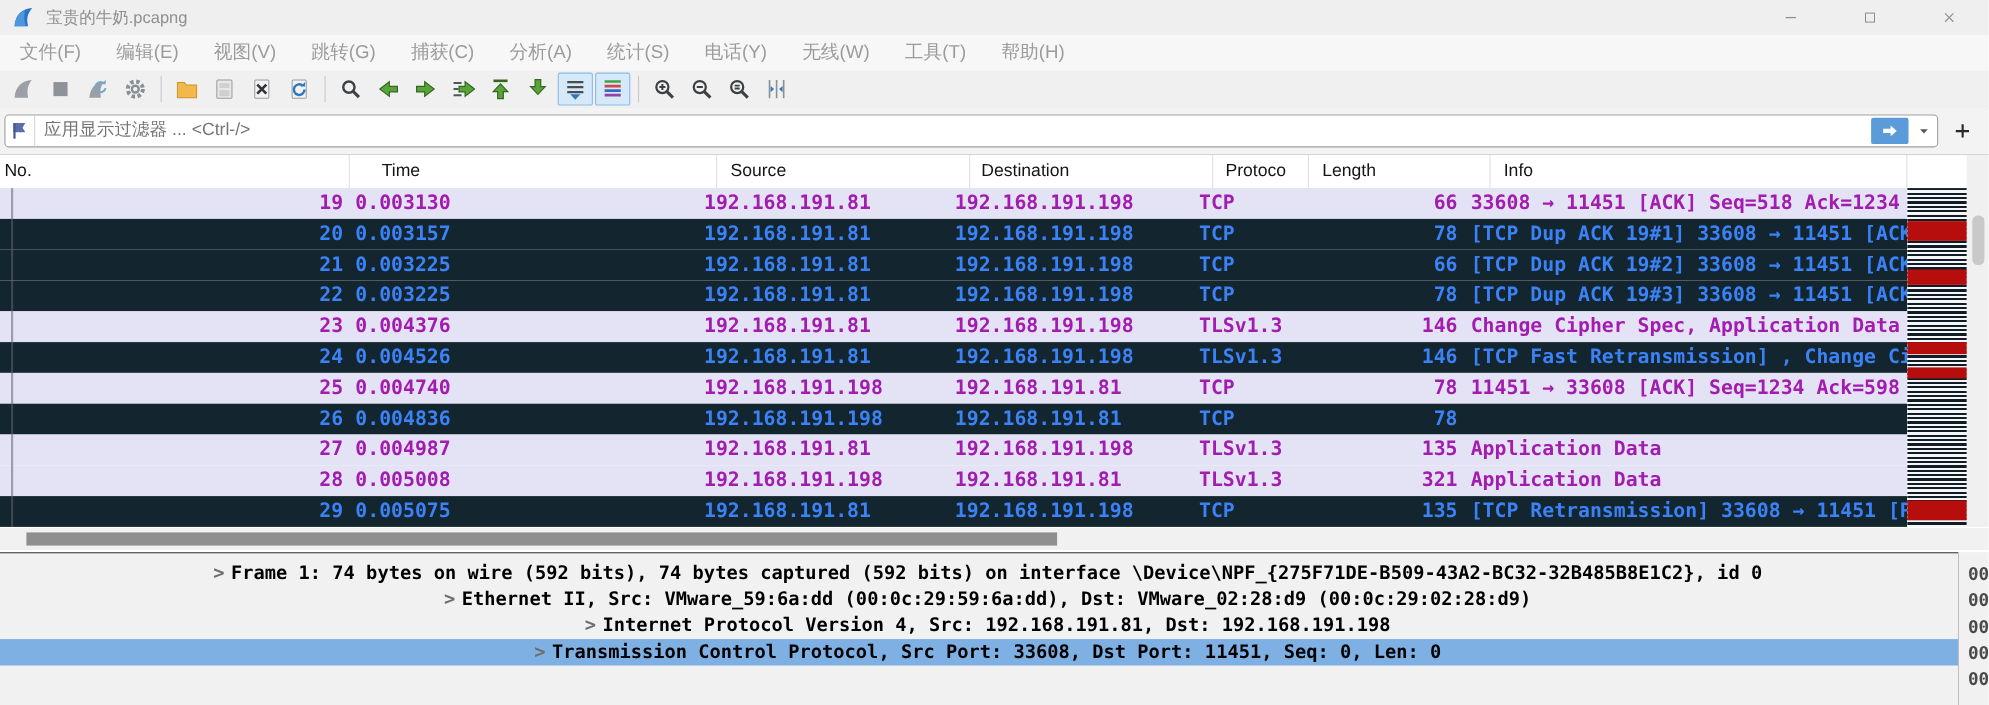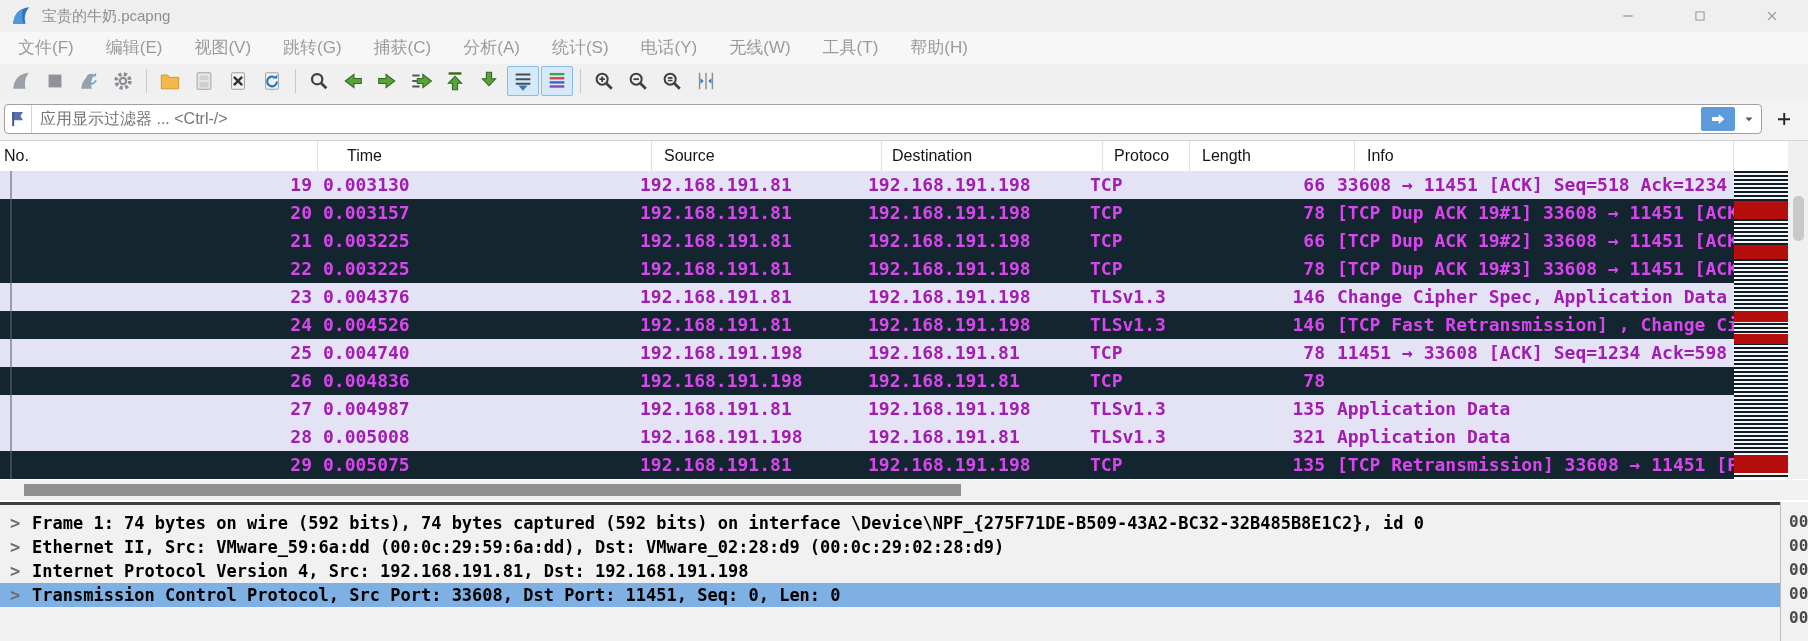--- a/index.html
+++ b/index.html
@@ -41,33 +41,33 @@
   .c-protocol{width:87px;}.c-length{width:165px;}.c-info{flex:1;min-width:0;}
   .h-no{padding-left:4px;}.h-time{padding-left:5px;margin-left:24px;}.h-source{padding-left:12px;}.h-destination{padding-left:10px;}
   .h-protocol{padding-left:11px;}.h-length{padding-left:12px;}.h-info{padding-left:12px;}
   .plrows{position:absolute;top:30px;left:0;width:1734px;height:308px;overflow:hidden;}
   .prow{height:28px;display:flex;font-family:"DejaVu Sans Mono","Liberation Mono",monospace;font-weight:bold;font-size:18px;line-height:28px;}
   .pcell{white-space:pre;overflow:hidden;box-sizing:border-box;}
   .d-no{text-align:right;padding-right:6px;}
   .d-time{padding-left:5px;}.d-source{padding-left:12px;}.d-destination{padding-left:10px;}
   .d-protocol{padding-left:11px;}.d-length{text-align:right;padding-right:6px;}.d-info{padding-left:6px;}
   .tone-normal{background:#e4e3f5;color:#a21caf;}
-  .tone-bad{background:#13252f;color:#d946ef;}
+  .tone-bad{background:#13252f;color:#3b82f6;}
   .convline{position:absolute;left:10px;top:30px;width:2px;height:308px;background:rgba(96,99,112,.55);pointer-events:none;}
   
   .minimap{position:absolute;left:1734px;top:30px;width:54px;height:308px;
            background:repeating-linear-gradient(180deg,#101d26 0 2px,#f4f6f8 2px 4px);}
   .mred{position:absolute;left:0;width:54px;background:#b60d0d;}
   .vtrack{position:absolute;left:1788px;top:0;width:20px;height:338px;background:#f0f0f0;}
   .vthumb{position:absolute;left:5px;top:55px;width:11px;height:45px;background:#c9c9c9;border-radius:5px;}
   
   .hscroll{position:absolute;top:480px;left:0;width:1808px;height:20px;background:#f1f1f1;}
   .hthumb{position:absolute;left:24px;top:4px;width:937px;height:12px;background:#8f8f8f;}
   
-  .detailpane{position:absolute;top:502px;left:0;width:1780px;height:139px;background:#f1f1f1;border-top:3px solid #404040;padding-top:6px;box-sizing:border-box;}
+  .detailpane{position:absolute;top:502px;left:0;width:1780px;height:139px;background:#f1f1f1;border-top:1px solid #404040;padding-top:6px;box-sizing:border-box;text-align:center;}
   .dline{height:24px;line-height:24px;white-space:pre;overflow:hidden;padding-left:10px;
          font-family:"DejaVu Sans Mono","Liberation Mono",monospace;font-weight:bold;font-size:17px;color:#000;}
   .dline.selected{background:#7fb0e3;}
   .dexp{color:#6d6d6d;display:inline-block;width:22px;}
   .bytesdivider{position:absolute;left:1780px;top:502px;width:1px;height:139px;background:#bdbdbd;}
   .bytespane{position:absolute;left:1781px;top:502px;width:27px;height:139px;background:#f1f1f1;padding-top:8px;box-sizing:border-box;overflow:hidden;}
   .bline{height:24px;line-height:24px;padding-left:8px;color:#4a4a4a;
          font-family:"DejaVu Sans Mono","Liberation Mono",monospace;font-weight:bold;font-size:16px;white-space:pre;}
 </style>
 </head>

